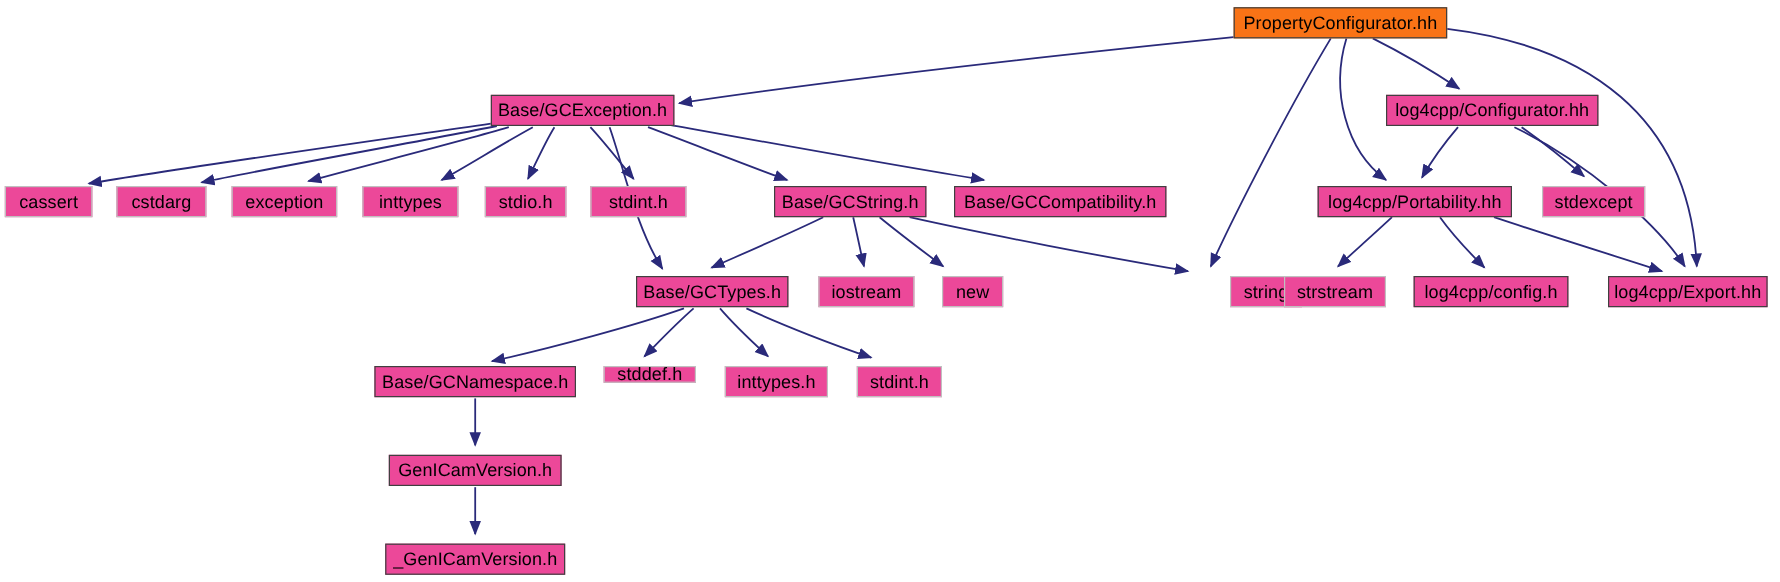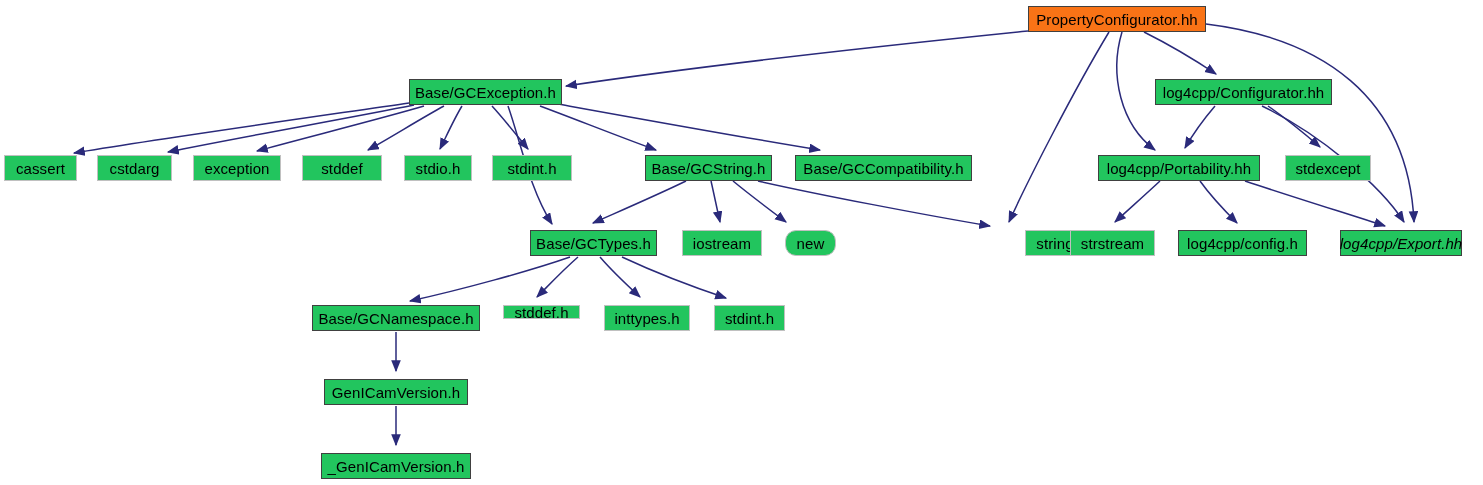--- a/index.html
+++ b/index.html
@@ -25,21 +25,21 @@
   .node {
     position: absolute;
     box-sizing: border-box;
     display: flex;
     align-items: center;
     justify-content: center;
     white-space: nowrap;
     font-size: 15px;
     line-height: 1;
     color: #000000;
-    background: #22c55e;
+    background: #ec4899;
     border: 1px solid #c0c0c0;
     height: 26px;
     letter-spacing: 0.1px;
   }
   .node.strong {
     border: 1.6px solid #404040;
   }
   .node.root {
     background: #f97316;
     border: 1.6px solid #404040;
@@ -105,21 +105,21 @@
       <div class="node" style="left: 4px; top: 155px; width: 73px; height: 26px;">
         <span class="node-label">cassert</span>
       </div>
       <div class="node" style="left: 97px; top: 155px; width: 75px; height: 26px;">
         <span class="node-label">cstdarg</span>
       </div>
       <div class="node" style="left: 193px; top: 155px; width: 88px; height: 26px;">
         <span class="node-label">exception</span>
       </div>
       <div class="node" style="left: 302px; top: 155px; width: 80px; height: 26px;">
-        <span class="node-label">stddef</span>
+        <span class="node-label">inttypes</span>
       </div>
       <div class="node" style="left: 404px; top: 155px; width: 68px; height: 26px;">
         <span class="node-label">stdio.h</span>
       </div>
       <div class="node" style="left: 492px; top: 155px; width: 80px; height: 26px;">
         <span class="node-label">stdint.h</span>
       </div>
       <div class="node strong" style="left: 645px; top: 155px; width: 127px; height: 26px;">
         <span class="node-label">Base/GCString.h</span>
       </div>
@@ -131,33 +131,33 @@
       </div>
       <div class="node" style="left: 1285px; top: 155px; width: 86px; height: 26px;">
         <span class="node-label">stdexcept</span>
       </div>
       <div class="node strong" style="left: 530px; top: 230px; width: 127px; height: 26px;">
         <span class="node-label">Base/GCTypes.h</span>
       </div>
       <div class="node" style="left: 682px; top: 230px; width: 80px; height: 26px;">
         <span class="node-label">iostream</span>
       </div>
-      <div class="node" style="left: 785px; top: 230px; width: 51px; height: 26px; border-radius: 11px;">
+      <div class="node" style="left: 785px; top: 230px; width: 51px; height: 26px;">
         <span class="node-label">new</span>
       </div>
       <div class="node" style="left: 978px; top: 230px; width: 60px; height: 26px; margin-left: 47px;">
         <span class="node-label">string</span>
       </div>
       <div class="node" style="left: 1070px; top: 230px; width: 85px; height: 26px;">
         <span class="node-label">strstream</span>
       </div>
       <div class="node strong" style="left: 1178px; top: 230px; width: 129px; height: 26px;">
         <span class="node-label">log4cpp/config.h</span>
       </div>
-      <div class="node strong" style="left: 1340px; top: 230px; width: 122px; height: 26px; font-style: italic;">
+      <div class="node strong" style="left: 1340px; top: 230px; width: 133px; height: 26px;">
         <span class="node-label">log4cpp/Export.hh</span>
       </div>
       <div class="node strong" style="left: 312px; top: 305px; width: 168px; height: 26px;">
         <span class="node-label">Base/GCNamespace.h</span>
       </div>
       <div class="node" style="left: 503px; top: 305px; width: 77px; height: 14px;">
         <span class="node-label">stddef.h</span>
       </div>
       <div class="node" style="left: 604px; top: 305px; width: 86px; height: 26px;">
         <span class="node-label">inttypes.h</span>

